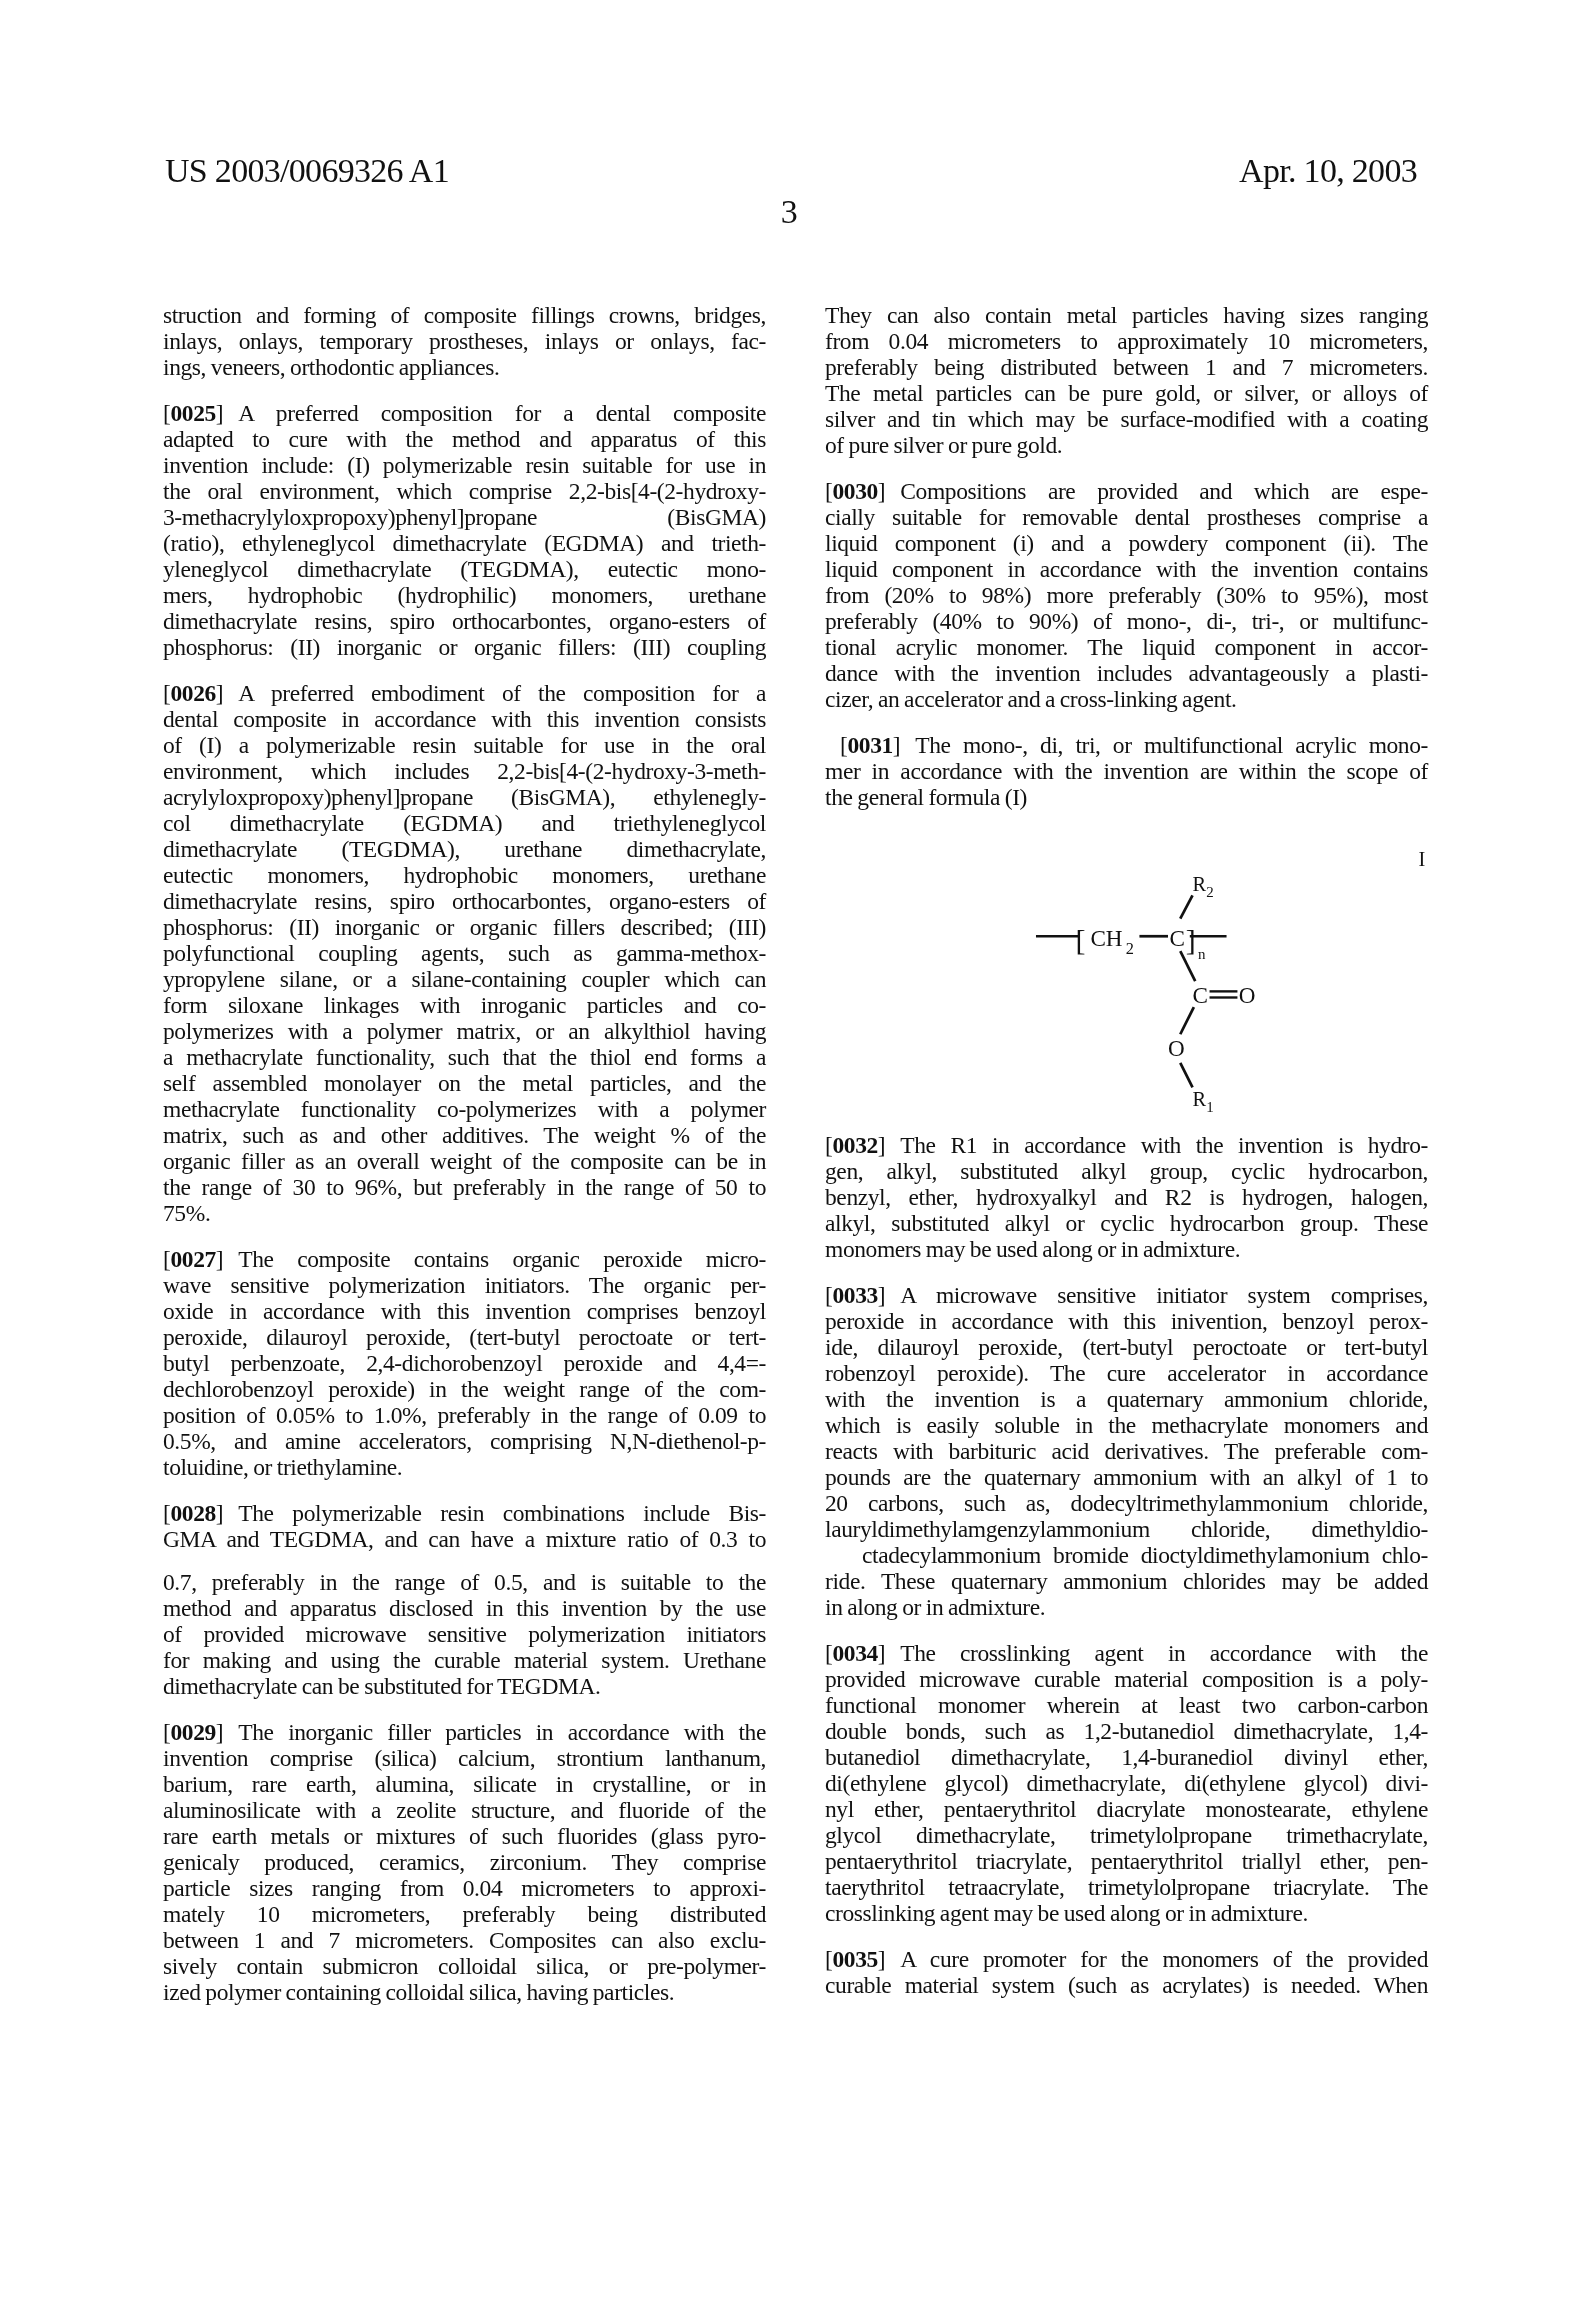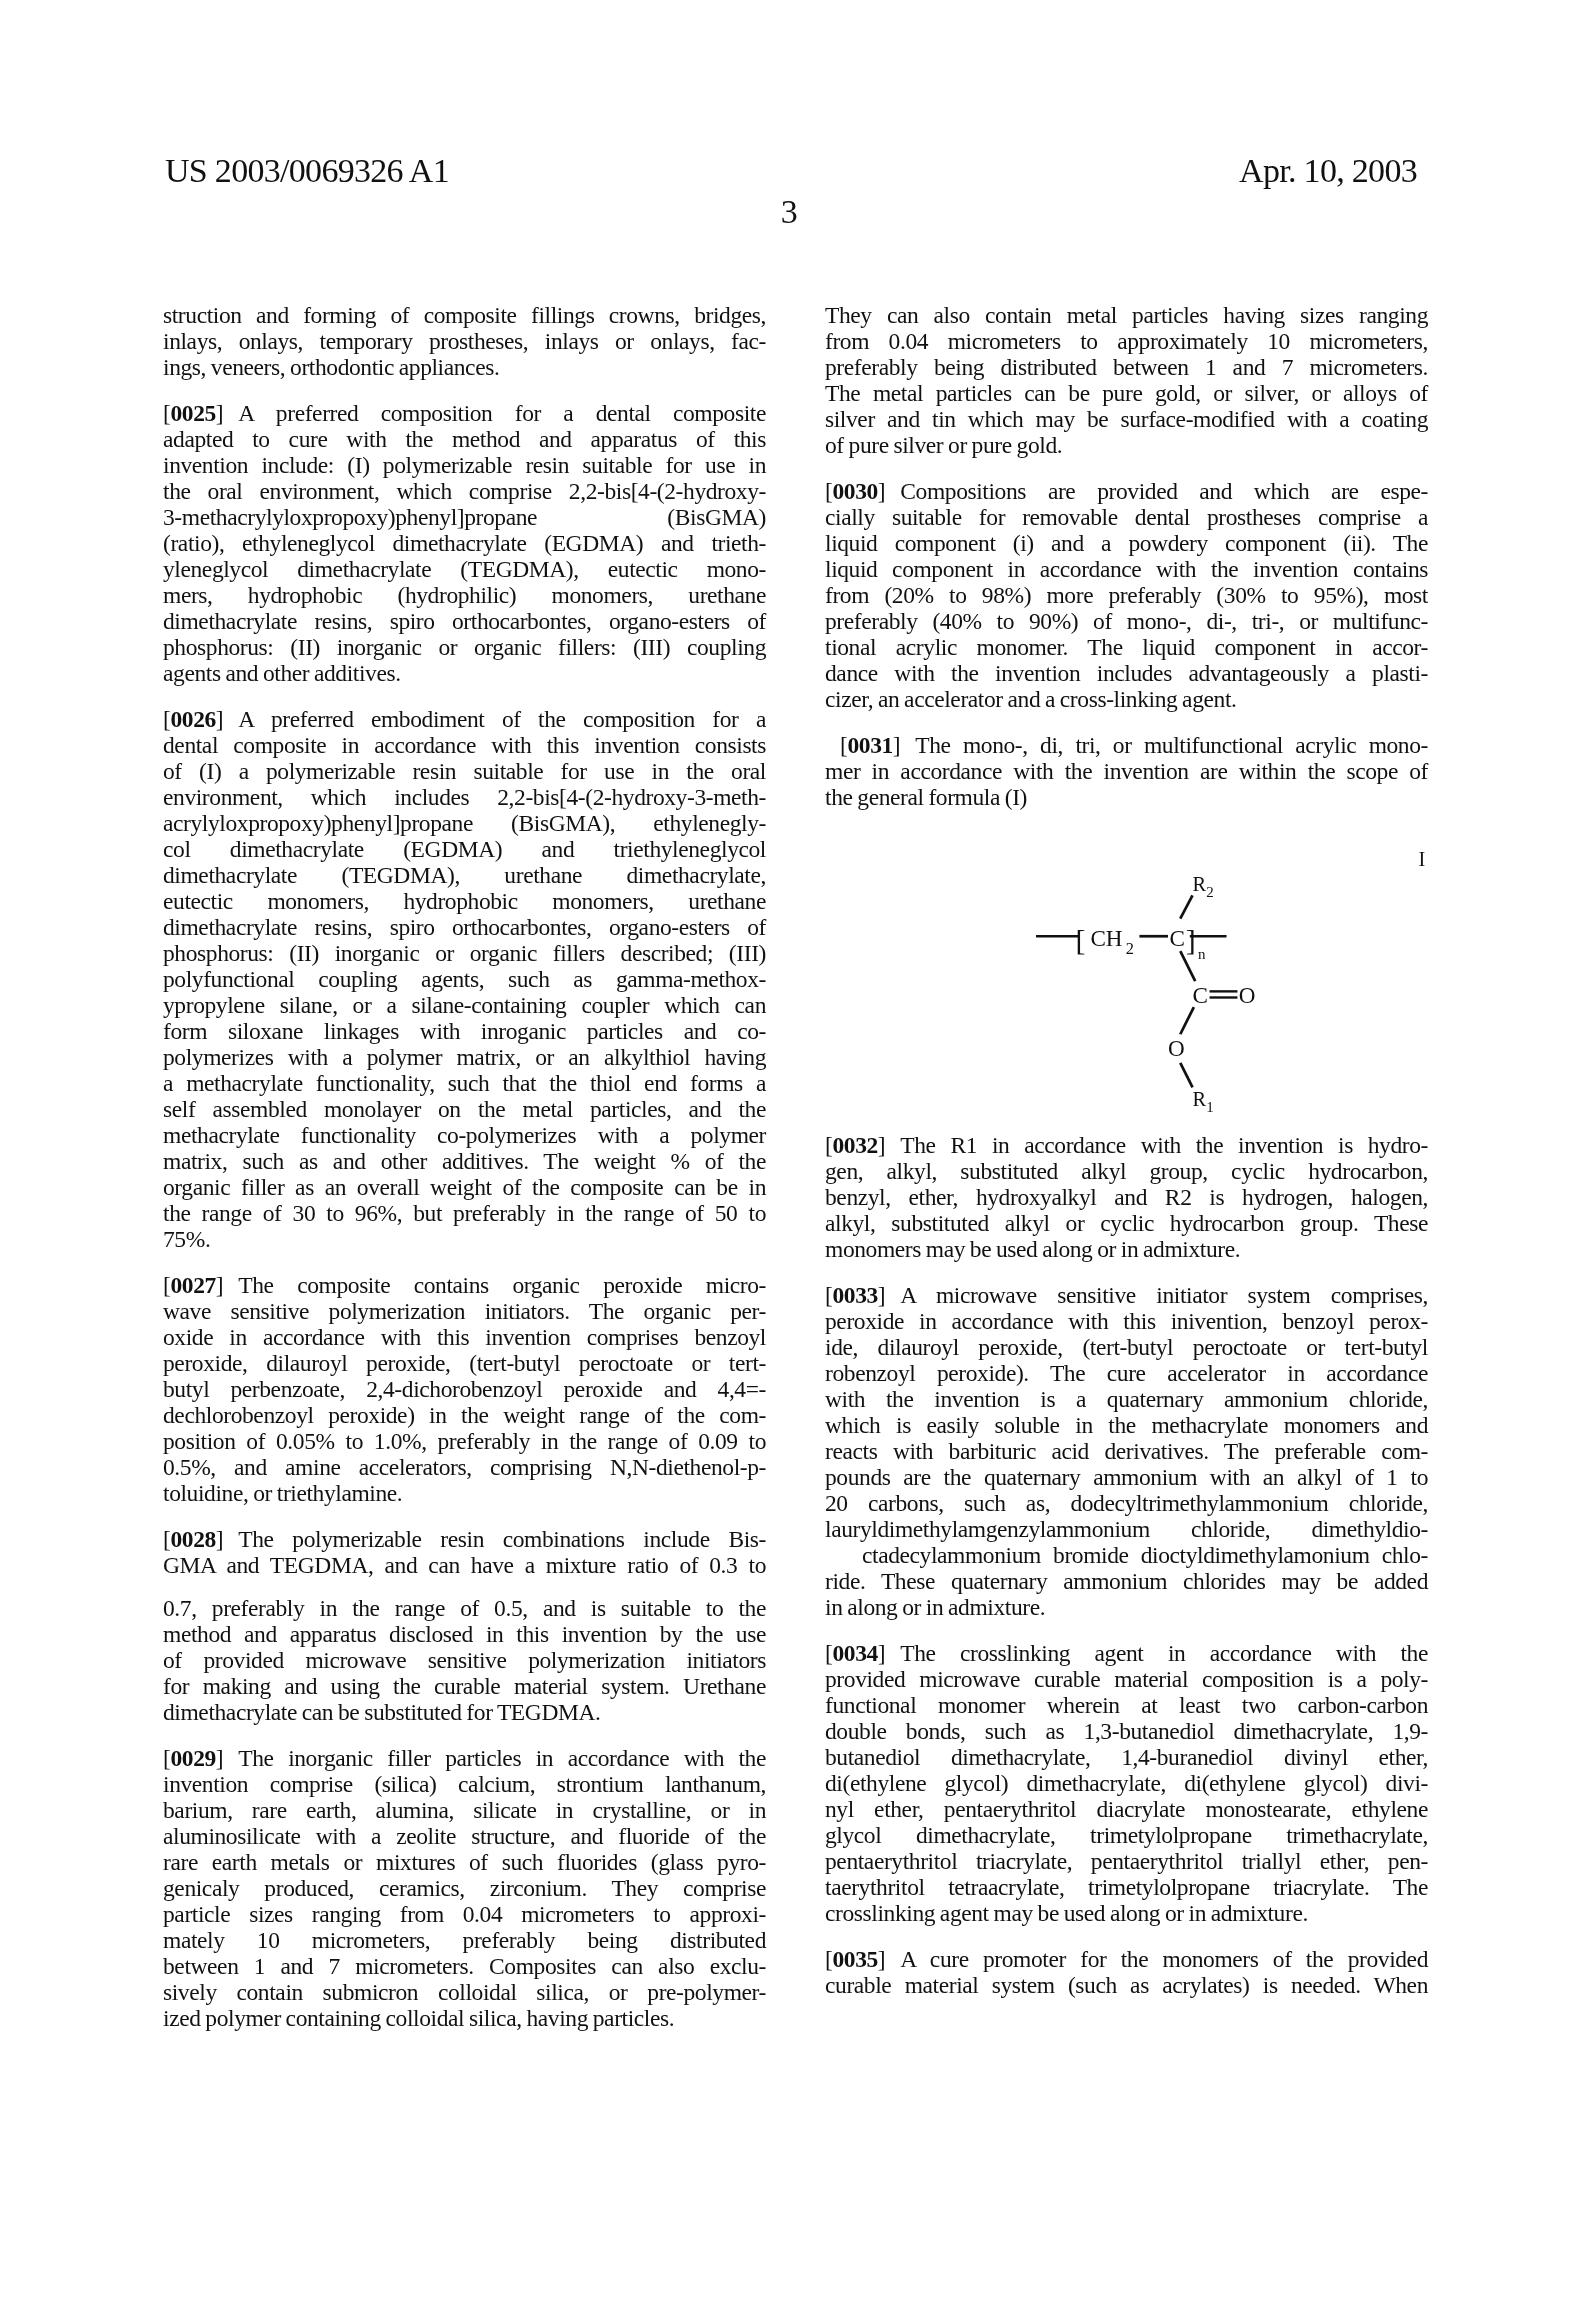--- a/index.html
+++ b/index.html
@@ -50,21 +50,20 @@
       <span class="line" style="display: block;"><span><span class="br">[</span><span class="pnum">0025</span><span class="br">]</span></span><span class="gap"></span><span>A preferred composition for a dental composite</span></span>
       <span class="line" style="display: block;">adapted to cure with the method and apparatus of this</span>
       <span class="line" style="display: block;">invention include: (I) polymerizable resin suitable for use in</span>
       <span class="line" style="display: block;">the oral environment, which comprise 2,2-bis[4-(2-hydroxy-</span>
       <span class="line" style="display: block;">3-methacrylyloxpropoxy)phenyl]propane (BisGMA)</span>
       <span class="line" style="display: block;">(ratio), ethyleneglycol dimethacrylate (EGDMA) and trieth-</span>
       <span class="line" style="display: block;">yleneglycol dimethacrylate (TEGDMA), eutectic mono-</span>
       <span class="line" style="display: block;">mers, hydrophobic (hydrophilic) monomers, urethane</span>
       <span class="line" style="display: block;">dimethacrylate resins, spiro orthocarbontes, organo-esters of</span>
       <span class="line" style="display: block;">phosphorus: (II) inorganic or organic fillers: (III) coupling</span>
-      <span class="line last">agents and other additives.</span>
     </div>
     <div class="para">
       <span class="line" style="display: block;"><span><span class="br">[</span><span class="pnum">0026</span><span class="br">]</span></span><span class="gap"></span><span>A preferred embodiment of the composition for a</span></span>
       <span class="line" style="display: block;">dental composite in accordance with this invention consists</span>
       <span class="line" style="display: block;">of (I) a polymerizable resin suitable for use in the oral</span>
       <span class="line" style="display: block;">environment, which includes 2,2-bis[4-(2-hydroxy-3-meth-</span>
       <span class="line" style="display: block;">acrylyloxpropoxy)phenyl]propane (BisGMA), ethylenegly-</span>
       <span class="line" style="display: block;">col dimethacrylate (EGDMA) and triethyleneglycol</span>
       <span class="line" style="display: block;">dimethacrylate (TEGDMA), urethane dimethacrylate,</span>
       <span class="line" style="display: block;">eutectic monomers, hydrophobic monomers, urethane</span>
@@ -205,21 +204,21 @@
         <span class="line" style="display: block;">20 carbons, such as, dodecyltrimethylammonium chloride,</span>
         <span class="line" style="display: block;">lauryldimethylamgenzylammonium chloride, dimethyldio-</span>
         <span class="line" style="display: block; margin-left: 37px;">ctadecylammonium bromide dioctyldimethylamonium chlo-</span>
         <span class="line" style="display: block;">ride. These quaternary ammonium chlorides may be added</span>
         <span class="line last">in along or in admixture.</span>
       </div>
       <div class="para">
         <span class="line" style="display: block;"><span><span class="br">[</span><span class="pnum">0034</span><span class="br">]</span></span><span class="gap"></span><span>The crosslinking agent in accordance with the</span></span>
         <span class="line" style="display: block;">provided microwave curable material composition is a poly-</span>
         <span class="line" style="display: block;">functional monomer wherein at least two carbon-carbon</span>
-        <span class="line" style="display: block;">double bonds, such as 1,3-butanediol dimethacrylate, 1,9-</span>
+        <span class="line" style="display: block;">double bonds, such as 1,2-butanediol dimethacrylate, 1,4-</span>
         <span class="line" style="display: block;">butanediol dimethacrylate, 1,4-buranediol divinyl ether,</span>
         <span class="line" style="display: block;">di(ethylene glycol) dimethacrylate, di(ethylene glycol) divi-</span>
         <span class="line" style="display: block;">nyl ether, pentaerythritol diacrylate monostearate, ethylene</span>
         <span class="line" style="display: block;">glycol dimethacrylate, trimetylolpropane trimethacrylate,</span>
         <span class="line" style="display: block;">pentaerythritol triacrylate, pentaerythritol triallyl ether, pen-</span>
         <span class="line" style="display: block;">taerythritol tetraacrylate, trimetylolpropane triacrylate. The</span>
         <span class="line last">crosslinking agent may be used along or in admixture.</span>
       </div>
       <div class="para">
         <span class="line" style="display: block;"><span><span class="br">[</span><span class="pnum">0035</span><span class="br">]</span></span><span class="gap"></span><span>A cure promoter for the monomers of the provided</span></span>

